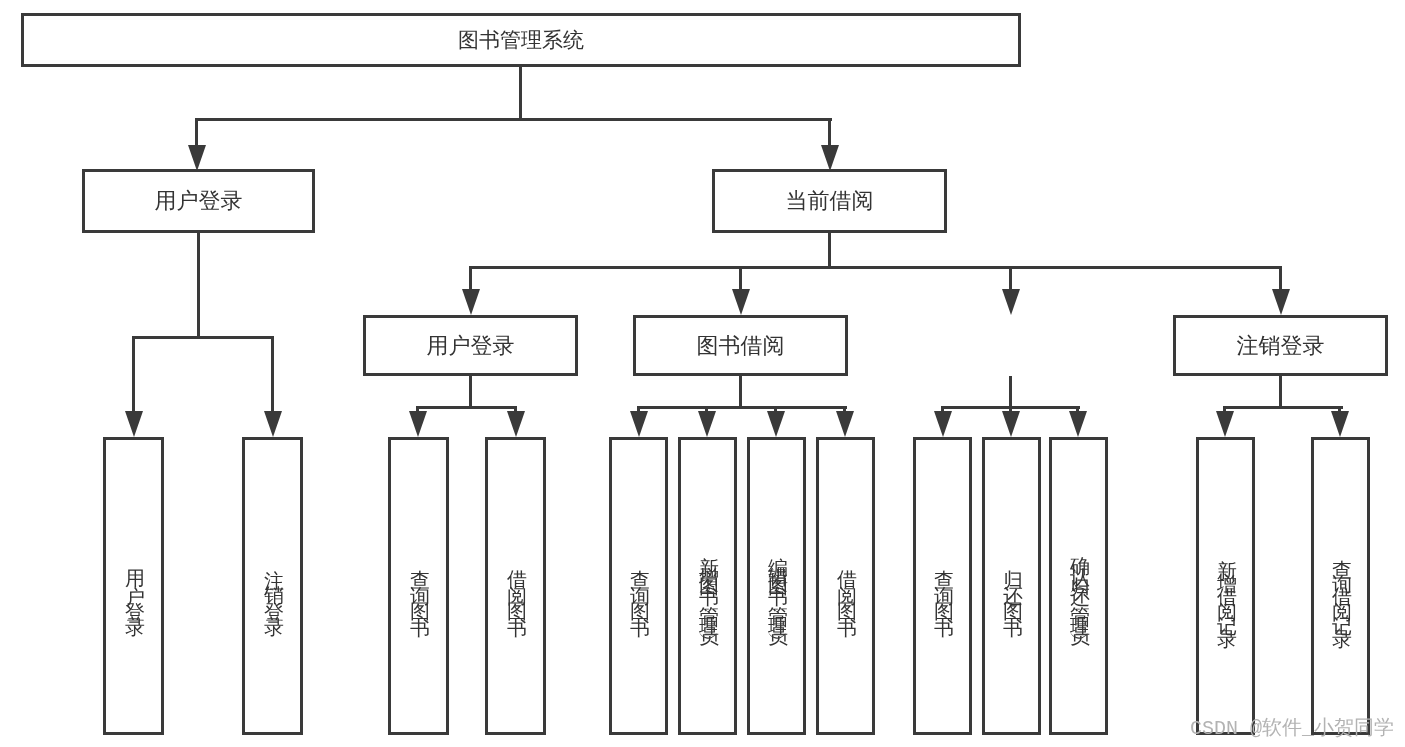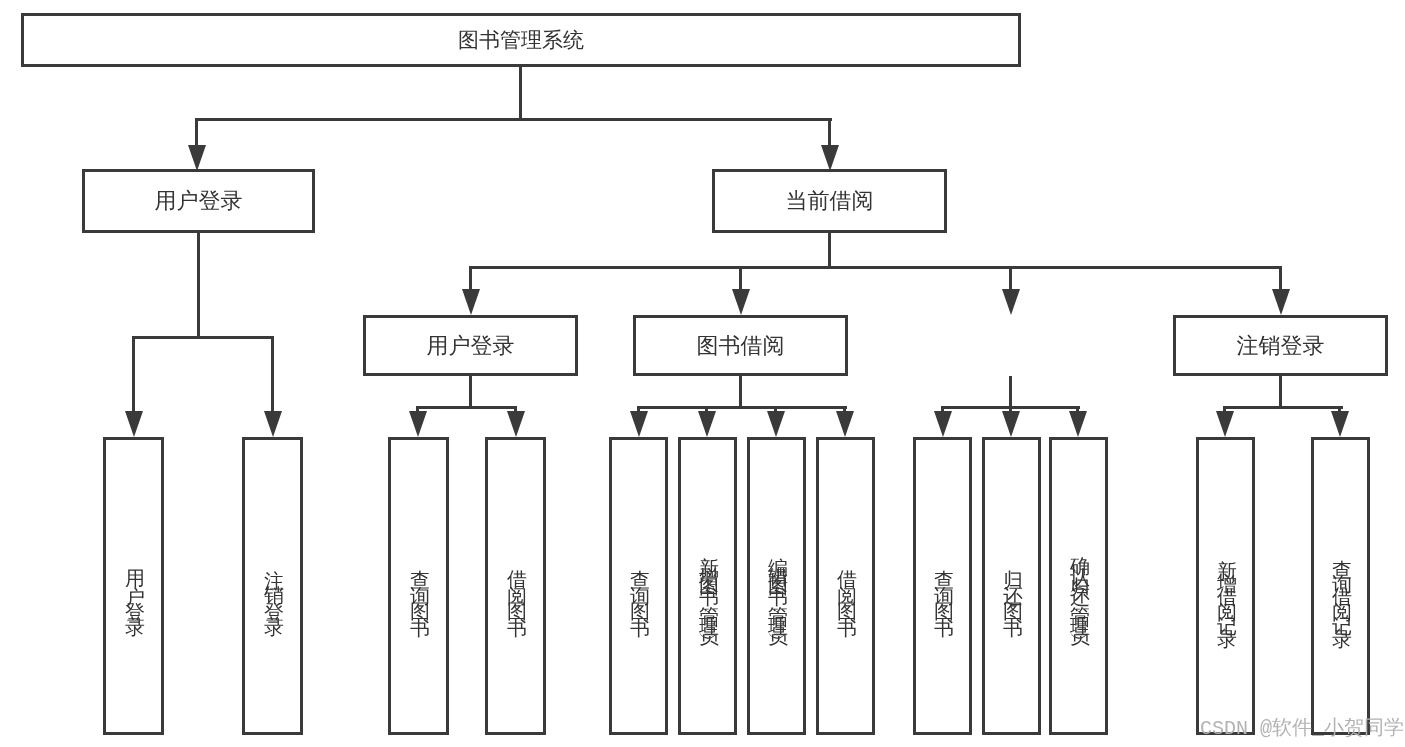--- a/index.html
+++ b/index.html
@@ -174,15 +174,15 @@
     <div class="arr" style="left:1331px;top:411px"></div>
   </div>
 
   <div class="node vnode ls14" style="left:1196px;top:437px;width:59px;height:298px">
     <span>新增借阅记录</span>
   </div>
   <div class="node vnode ls14" style="left:1311px;top:437px;width:59px;height:298px">
     <span>查询借阅记录</span>
   </div>
 
-  <div class="watermark" style="right:1px;top:714px">CSDN @软件_小贺同学</div>
+  <div class="watermark" style="right:11px;top:714px">CSDN @软件_小贺同学</div>
 
 </div>
 
 </body></html>

